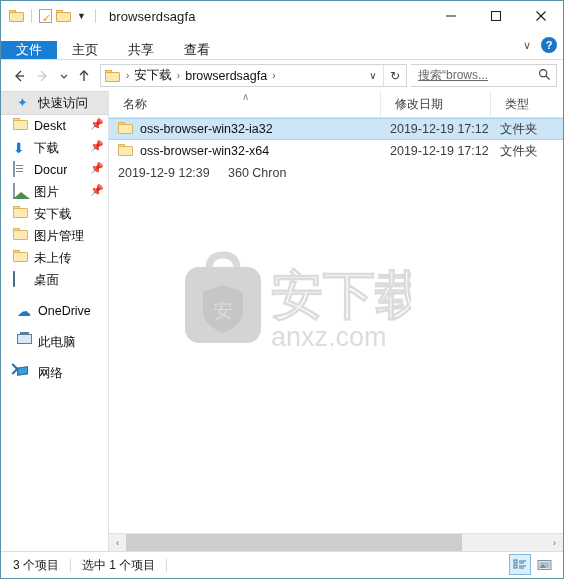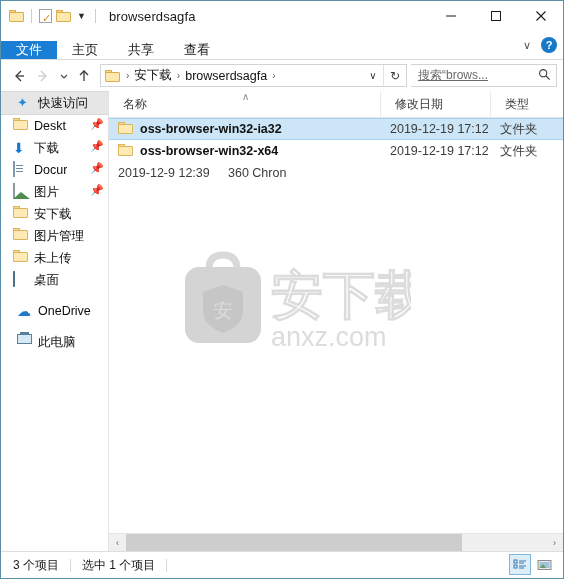--- a/index.html
+++ b/index.html
@@ -432,21 +432,21 @@
     height: 20px;
   }
   .cell {
     box-sizing: border-box;
     padding-left: 9px;
     white-space: nowrap;
     overflow: hidden;
     display: flex;
     align-items: center;
   }
-  .cell-name { width: 272px; flex: 0 0 272px; font-weight: bold; }
+  .cell-name { width: 272px; flex: 0 0 272px; }
   .cell-date { width: 110px; flex: 0 0 110px; color: #3c3c3c; }
   .cell-type { width: 80px; flex: 0 0 80px; color: #3c3c3c; }
   .row-ico { width: 16px; flex: 0 0 16px; margin-right: 6px; position: relative; height: 14px; }
   .ic-360 {
     width: 14px; height: 14px; border-radius: 50%;
     background:
       conic-gradient(#4aa8e0 0deg 70deg, #f0c419 70deg 150deg,
                      #e8573f 150deg 230deg, #8ac24a 230deg 300deg,
                      #9b6bd6 300deg 360deg);
     position: relative;
@@ -686,20 +686,24 @@
       <div class="nav-row lvl0" style="margin-top:9px;">
         <span class="nav-ico ic-cloud">☁</span>
         <span class="nav-label">OneDrive</span>
       </div>
 
       <div class="nav-row lvl0" style="margin-top:9px;font-family:Liberation Mono, monospace;">
         <span class="nav-ico"><span class="ic-pc"></span></span>
         <span class="nav-label">此电脑</span>
       </div>
 
+      <div class="nav-row lvl0" style="margin-top:9px;">
+        <span class="nav-ico"><span class="ic-net"></span></span>
+        <span class="nav-label">网络</span>
+      </div>
     </div>
 
     <div class="filepane">
 
       <div class="colheader">
         <div class="col col-name">名称</div>
         <div class="col col-date">修改日期</div>
         <div class="col col-type">类型</div>
         <span class="sort-caret">∧</span>
       </div>

